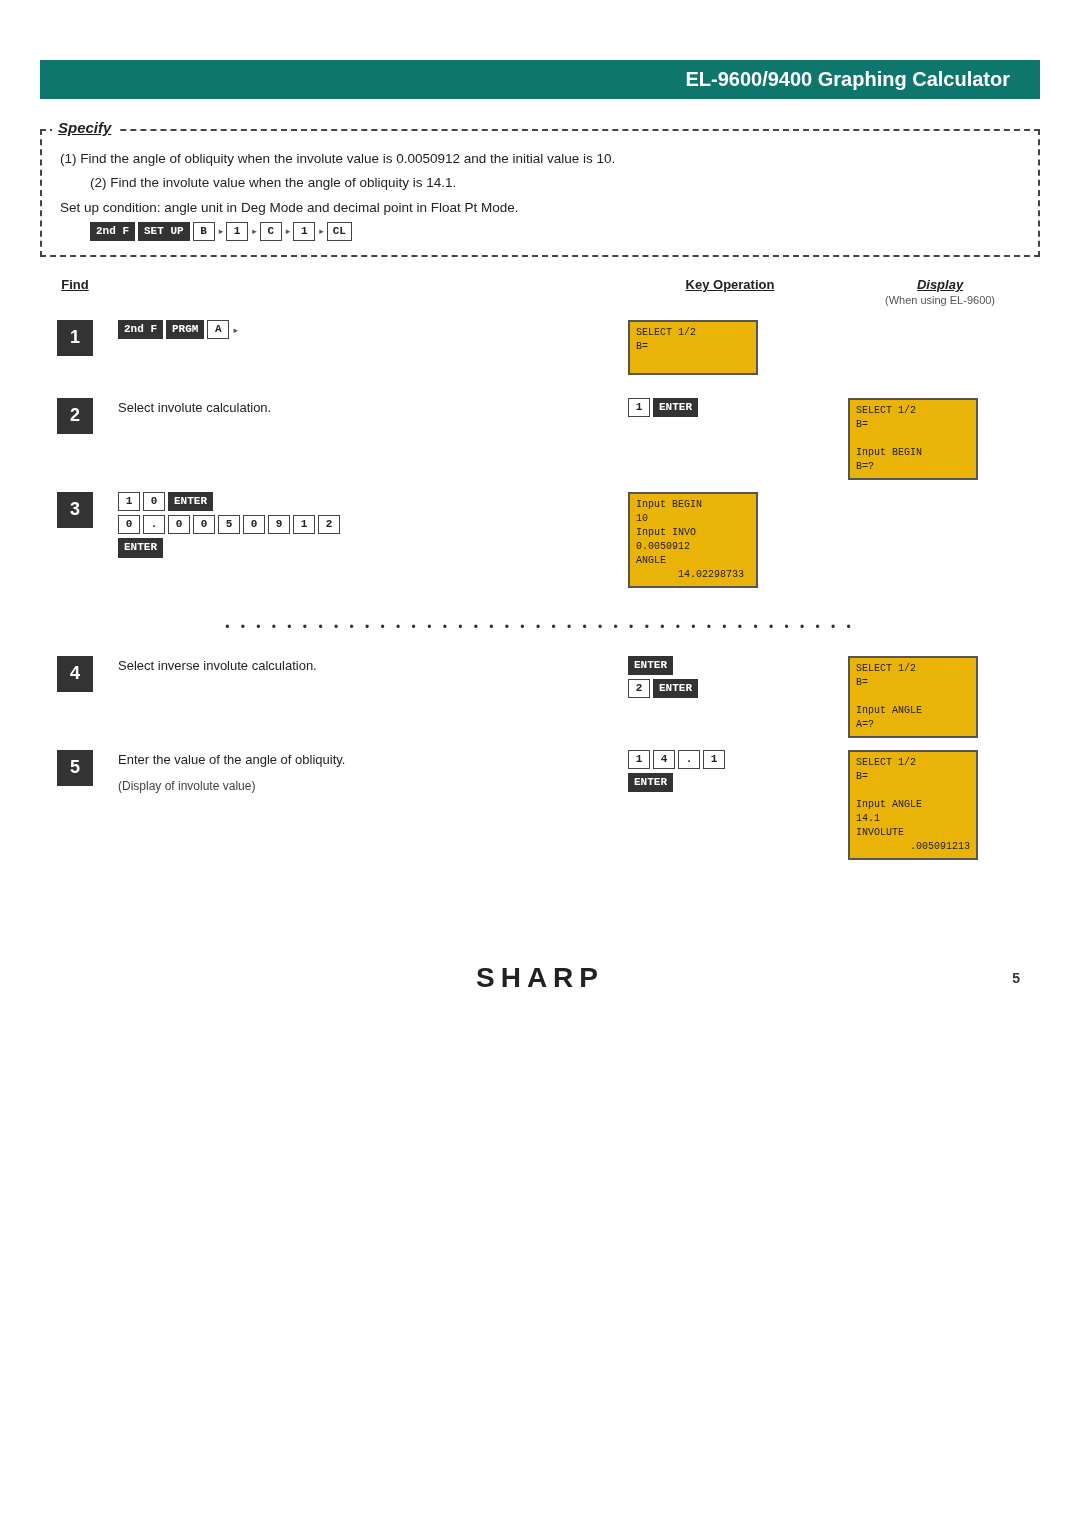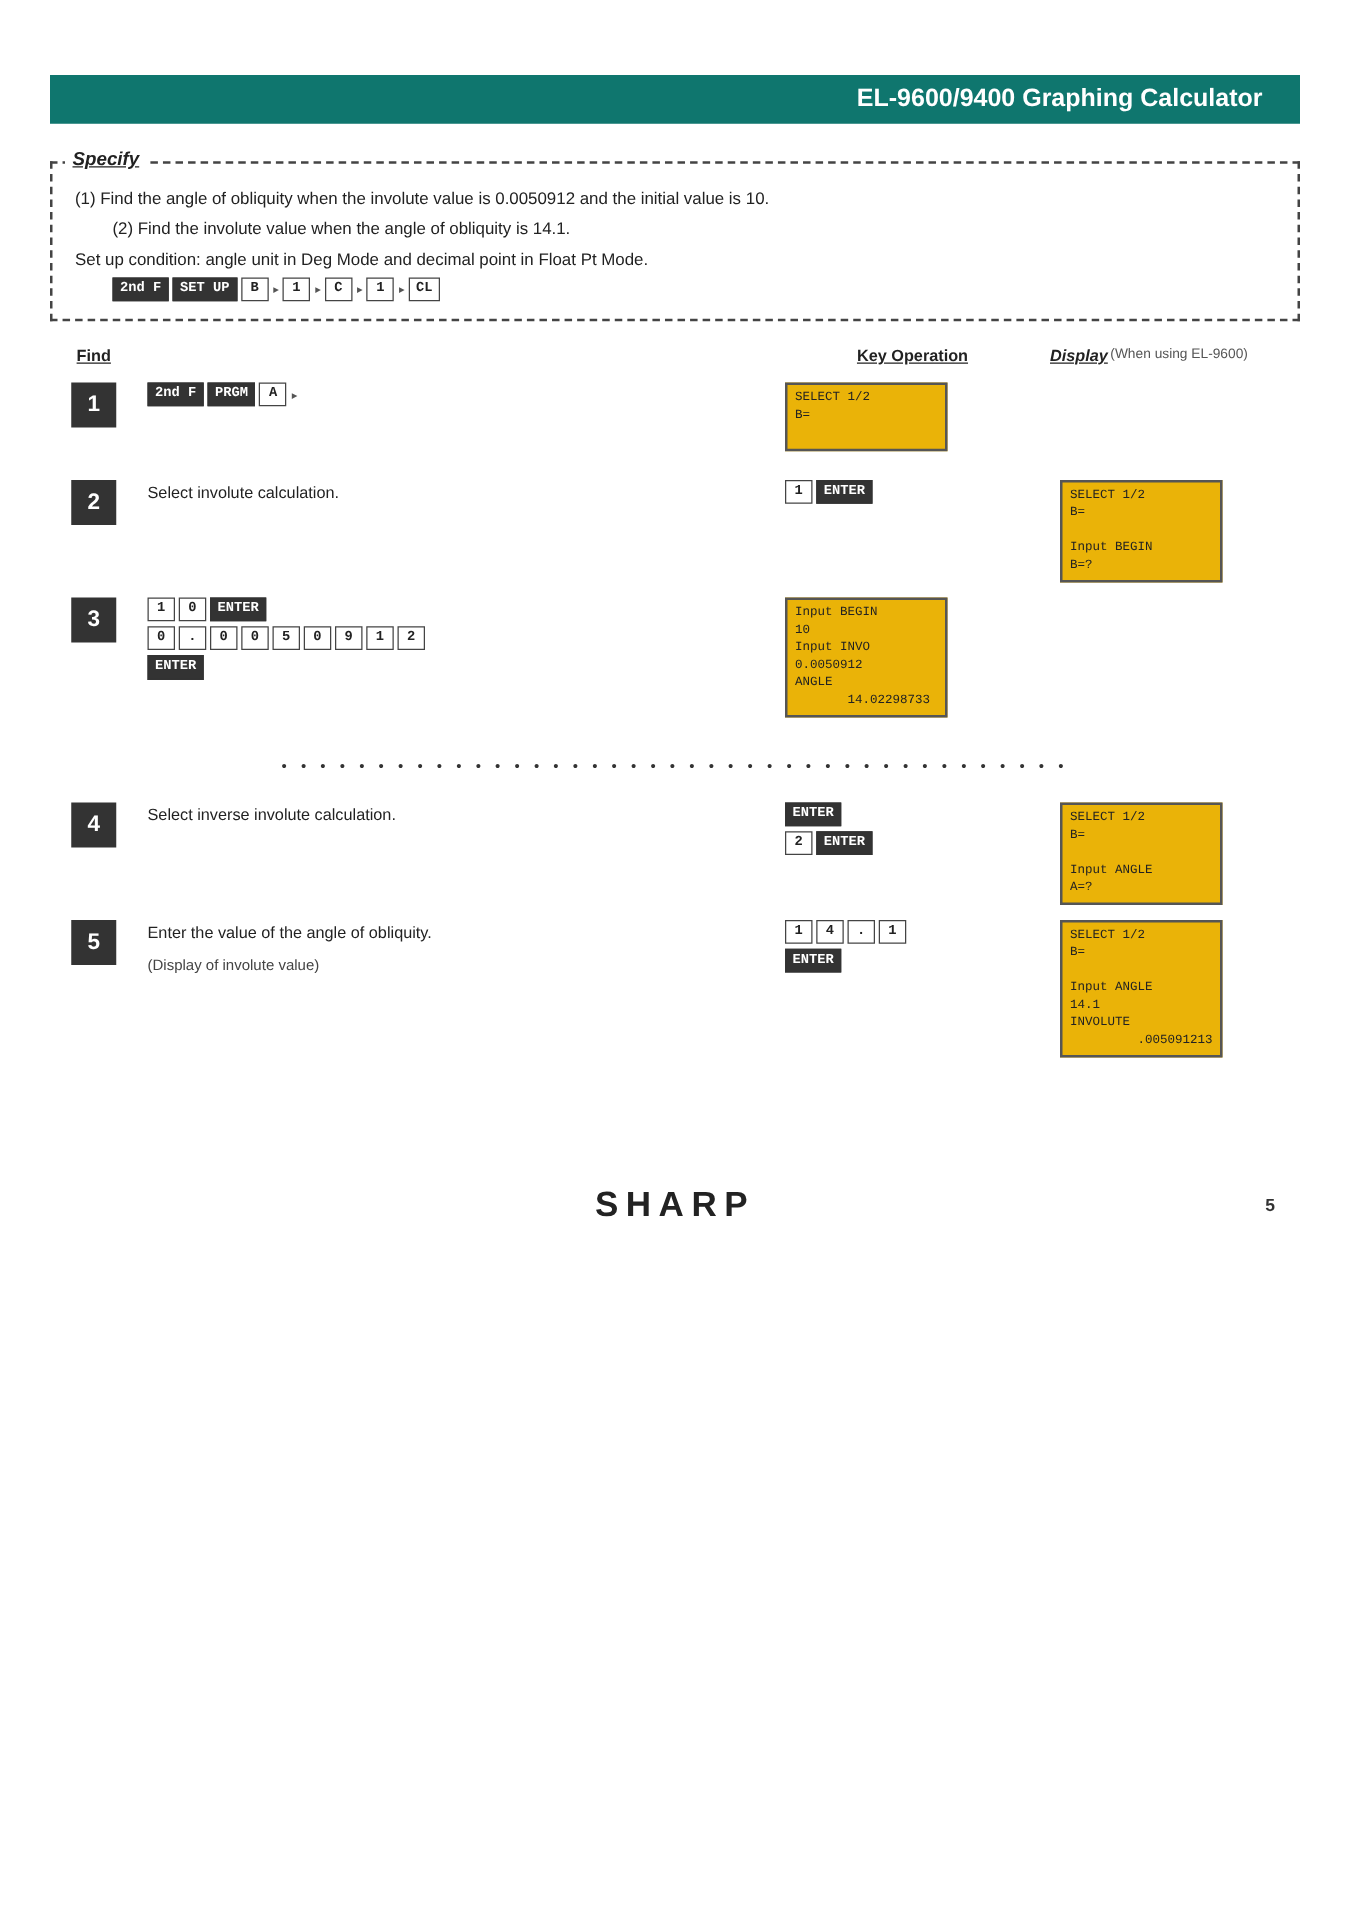--- a/index.html
+++ b/index.html
@@ -211,21 +211,21 @@
     }
     .footer-inner {
       position: relative;
       display: flex;
       align-items: center;
       justify-content: center;
     }
 
     .display-col {
       display: flex;
-      flex-direction: row;
+      flex-direction: column;
       gap: 2px;
     }
     .display-col-header {
       text-align: center;
       font-style: italic;
       font-weight: bold;
       font-size: 13px;
       text-decoration: underline;
     }
     .display-col-sub {

